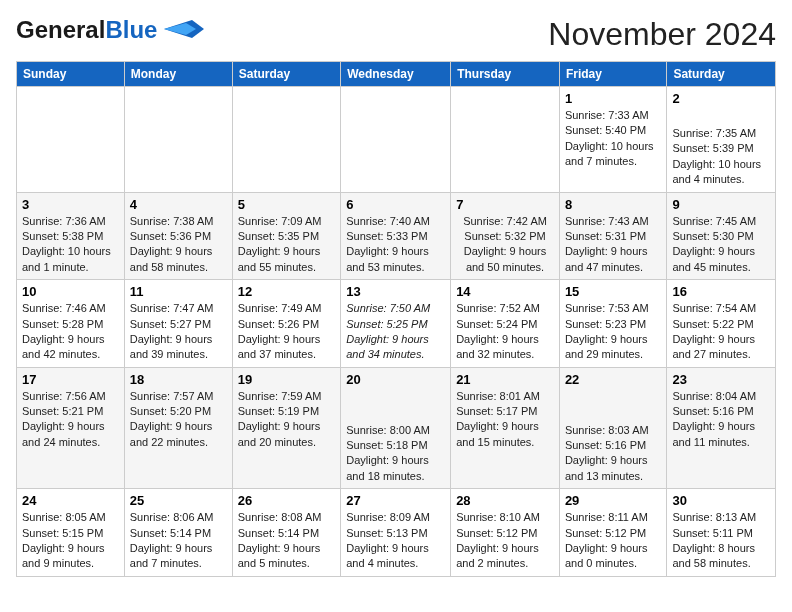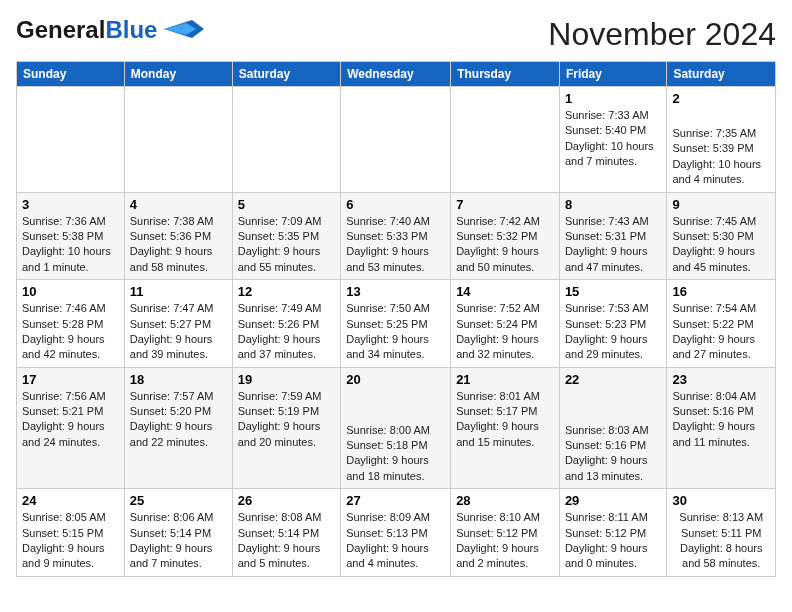--- a/index.html
+++ b/index.html
@@ -155,21 +155,21 @@
         </td>
         <td>
           <span class="day-num">6</span>
           <div class="day-detail" style="white-space: pre-line;">Sunrise: 7:40 AM
 Sunset: 5:33 PM
 Daylight: 9 hours
 and 53 minutes.</div>
         </td>
         <td>
           <span class="day-num">7</span>
-          <div class="day-detail" style="white-space: pre-line;">Sunrise: 7:42 AM
+          <div class="day-detail" style="white-space: pre-line; text-align: center;">Sunrise: 7:42 AM
 Sunset: 5:32 PM
 Daylight: 9 hours
 and 50 minutes.</div>
         </td>
         <td>
           <span class="day-num">8</span>
           <div class="day-detail" style="white-space: pre-line;">Sunrise: 7:43 AM
 Sunset: 5:31 PM
 Daylight: 9 hours
 and 47 minutes.</div>
@@ -199,21 +199,21 @@
         </td>
         <td>
           <span class="day-num">12</span>
           <div class="day-detail" style="white-space: pre-line;">Sunrise: 7:49 AM
 Sunset: 5:26 PM
 Daylight: 9 hours
 and 37 minutes.</div>
         </td>
         <td>
           <span class="day-num">13</span>
-          <div class="day-detail" style="white-space: pre-line;">Sunrise: 7:50 AM
+          <div class="day-detail" style="white-space: pre-line; font-style: italic;">Sunrise: 7:50 AM
 Sunset: 5:25 PM
 Daylight: 9 hours
 and 34 minutes.</div>
         </td>
         <td>
           <span class="day-num">14</span>
           <div class="day-detail" style="white-space: pre-line;">Sunrise: 7:52 AM
 Sunset: 5:24 PM
 Daylight: 9 hours
 and 32 minutes.</div>
@@ -322,20 +322,20 @@
         </td>
         <td>
           <span class="day-num">29</span>
           <div class="day-detail" style="white-space: pre-line;">Sunrise: 8:11 AM
 Sunset: 5:12 PM
 Daylight: 9 hours
 and 0 minutes.</div>
         </td>
         <td>
           <span class="day-num">30</span>
-          <div class="day-detail" style="white-space: pre-line; text-align: center;">Sunrise: 8:13 AM
+          <div class="day-detail" style="white-space: pre-line;">Sunrise: 8:13 AM
 Sunset: 5:11 PM
 Daylight: 8 hours
 and 58 minutes.</div>
         </td>
       </tr>
     </tbody>
 </table>
 
 </body></html>

